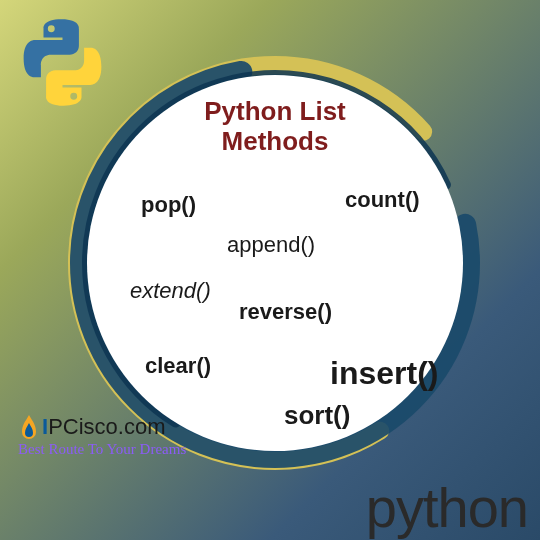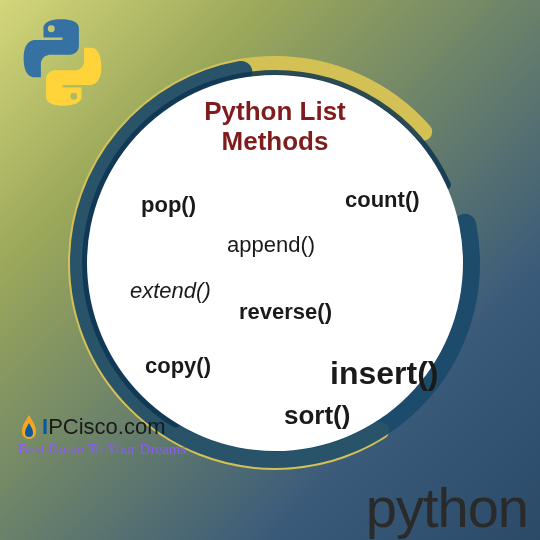--- a/index.html
+++ b/index.html
@@ -122,21 +122,21 @@
   <div class="white-circle">
     <div class="title">
       <span>Python List</span><br>
       <span>Methods</span>
     </div>
     <div class="method bold m-count">count()</div>
     <div class="method bold m-pop">pop()</div>
     <div class="method m-append">append()</div>
     <div class="method m-extend">extend()</div>
     <div class="method bold m-reverse">reverse()</div>
-    <div class="method bold m-copy">copy()</div>
+    <div class="method bold m-copy">clear()</div>
     <div class="method bold m-insert">insert()</div>
     <div class="method bold m-sort">sort()</div>
   </div>
 </div>
 
 <div class="ipcisco">
   <div class="domain">
     <span class="flame-icon">
       <svg viewBox="0 0 22 30">
         <path d="M11 2 C7 9 4 12 4 19 a7 7 0 0014 0 c0-7-3-10-7-17z" fill="#f5a623"></path>

